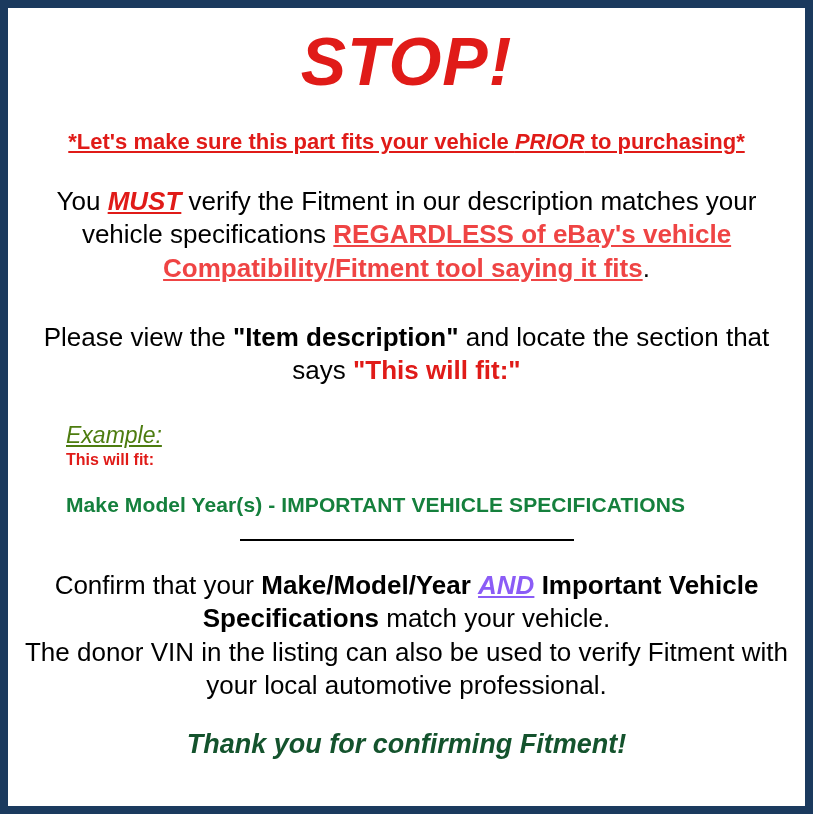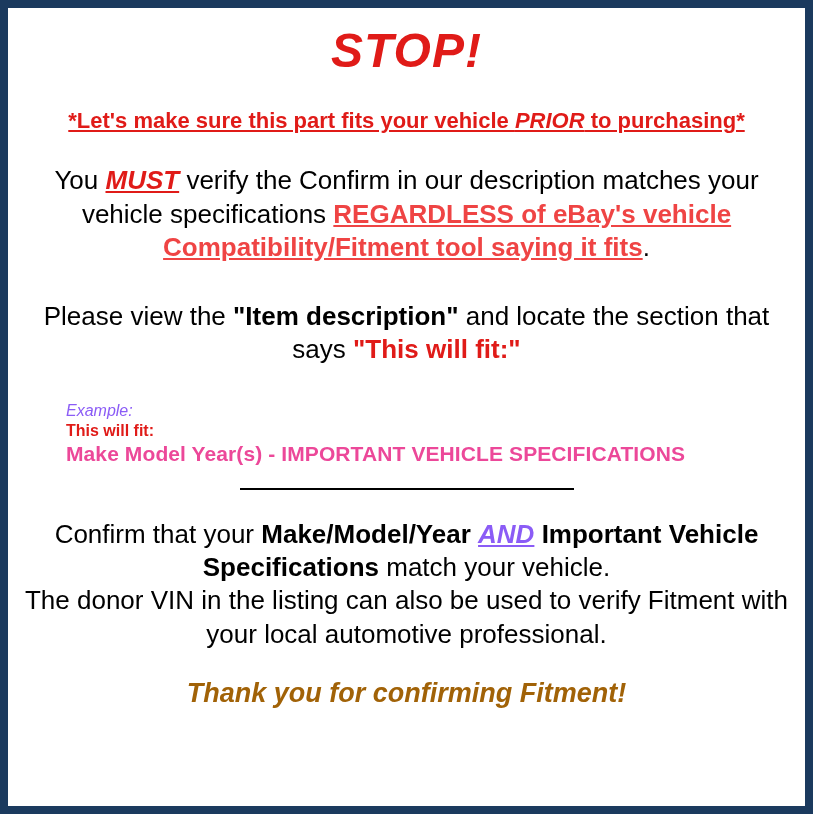--- a/index.html
+++ b/index.html
@@ -24,21 +24,21 @@
     display: block;
   }
   .i          { font-style: italic; }
 
   
   .stop-title {
     text-align: center;
     color: #e01b18;
     font-weight: bold;
     font-style: italic;
-    font-size: 48px;
+    font-size: 68px;
     line-height: 1.04;
     letter-spacing: 1px;
     margin: 14px 0 0 0;
   }
 
   
   .subtitle {
     text-align: center;
     color: #e01b18;
     font-weight: bold;
@@ -85,72 +85,74 @@
     text-decoration: underline;
   }
 
   
   .example-block {
     margin-top: 34px;
     padding-left: 48px;
     text-align: left;
   }
   .example-label {
-    color: #8b5cf6;
+    color: #4d7c0f;
     font-style: italic;
-    font-size: 16px;
+    font-size: 23px;
+    text-decoration: underline;
     line-height: 1.22;
   }
   .example-fit {
     color: #e01b18;
     font-weight: bold;
     font-size: 16px;
     line-height: 1.22;
     margin-top: 1px;
   }
   .example-spec {
-    color: #ec4899;
+    color: #15803d;
     font-weight: bold;
     font-size: 21px;
     line-height: 1.2;
+    margin-top: 22px;
     letter-spacing: 0.1px;
   }
 
   .divider-wrap {
     margin-top: 22px;
     display: flex;
     justify-content: center;
   }
   .divider {
     width: 334px;
     height: 2px;
     background: #000000;
   }
 
   
   .thanks {
     text-align: center;
-    color: #a16207;
+    color: #14532d;
     font-weight: bold;
     font-style: italic;
     font-size: 27px;
     line-height: 1.2;
     margin-top: 26px;
   }
 </style>
 </head>
 <body>
 
 <div class="notice-frame">
 
   <h1 class="stop-title">STOP!</h1>
 
   <p class="subtitle"><span>*Let's make sure this part fits your vehicle </span><span class="i">PRIOR</span><span> to purchasing*</span></p>
 
-  <p class="para para-must"><span>You </span><span class="emph-must">MUST</span><span> verify the Confirm in our description matches your vehicle specifications </span><span class="emph-regardless">REGARDLESS of eBay's vehicle Compatibility/Fitment tool saying it fits</span><span>.</span></p>
+  <p class="para para-must"><span>You </span><span class="emph-must">MUST</span><span> verify the Fitment in our description matches your vehicle specifications </span><span class="emph-regardless">REGARDLESS of eBay's vehicle Compatibility/Fitment tool saying it fits</span><span>.</span></p>
 
   <p class="para para-view"><span>Please view the </span><span class="emph-bold-black">"Item description"</span><span> and locate the section that says </span><span class="emph-red-bold">"This will fit:"</span></p>
 
   <div class="example-block">
     <div class="example-label">Example:</div>
     <div class="example-fit">This will fit:</div>
     <div class="example-spec">Make Model Year(s) - IMPORTANT VEHICLE SPECIFICATIONS</div>
   </div>
 
   <div class="divider-wrap">

